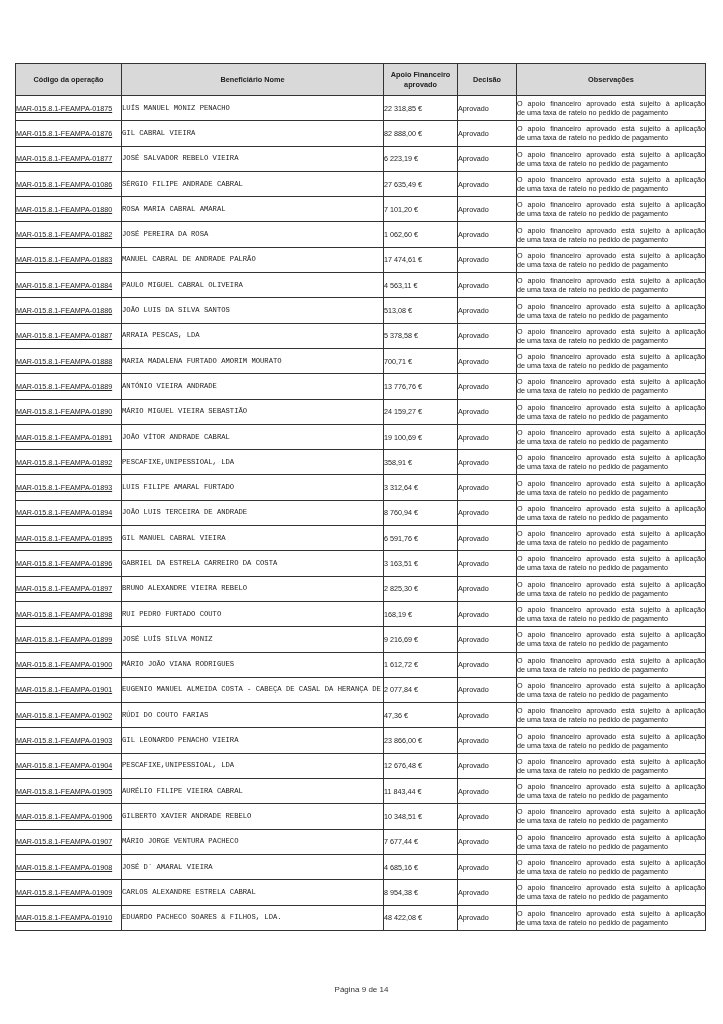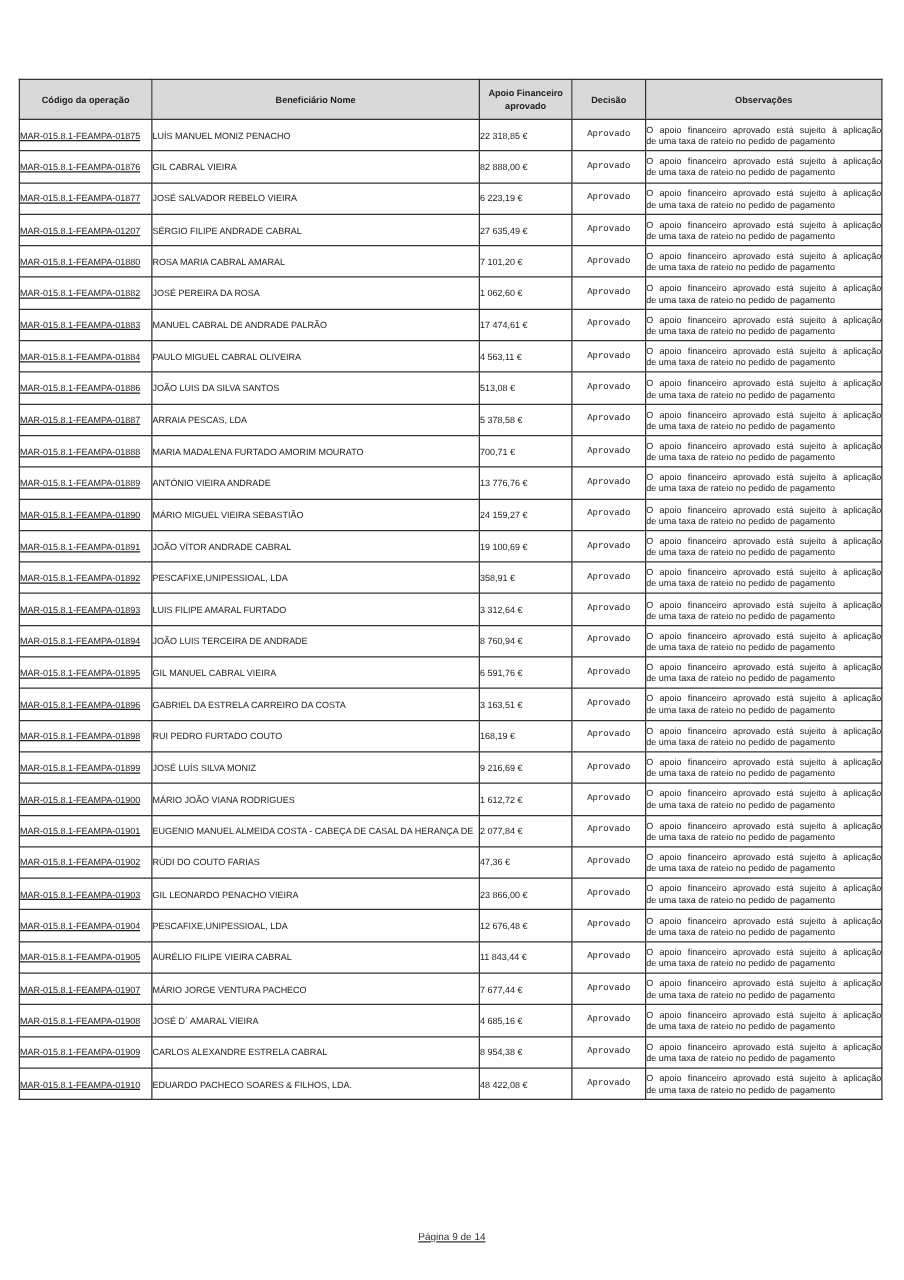--- a/index.html
+++ b/index.html
@@ -6,27 +6,27 @@
   body { width: 723px; height: 1024px; position: relative; overflow: hidden;
          font-family: "Liberation Sans", "DejaVu Sans", sans-serif; color: #222; }
   .page { position: absolute; left: 0; top: 0; width: 617px; height: 1024px; background: #fff; }
   table.grid { position: absolute; left: 15px; top: 63px; width: 690px;
                border-collapse: collapse; table-layout: fixed; }
   table.grid th, table.grid td { border: 1px solid #333; padding: 0; overflow: hidden; white-space: nowrap; }
   table.grid th { background: #d9d9d9; font-size: 7.3px; font-weight: bold; text-align: center;
                   height: 31px; line-height: 10px; white-space: normal; color: #222; }
   table.grid td { height: 24.3px; font-size: 7.2px; line-height: 9px; }
   td.code { padding-left: 2px; text-decoration: underline; }
-  td.name { padding-left: 2px; }
+  td.name { padding-left: 2px; font-family: Liberation Mono, monospace; }
   td.amount { text-align: left; padding-right: 3px; }
-  td.decision { text-align: center; font-family: Liberation Mono, monospace; }
+  td.decision { text-align: left; }
   td.obs { white-space: normal; font-size: 7px; line-height: 11px; padding-left: 2px; padding-right: 1px; text-align: justify; }
   td.obs span { display: block; }
   td.obs .l1 { text-align-last: justify; }
-  .footer { position: absolute; left: 0; width: 723px; top: 985px; text-align: center; font-size: 8px; color: #333; text-decoration: underline; }
+  .footer { position: absolute; left: 0; width: 723px; top: 985px; text-align: center; font-size: 8px; color: #333; }
 </style>
 </head>
 <body>
 
 <div class="page">
   <table class="grid">
     <colgroup>
       <col style="width:106px">
       <col style="width:262px">
       <col style="width:74px">
@@ -67,21 +67,21 @@
           <td class="code">MAR-015.8.1-FEAMPA-01877</td>
           <td class="name">JOSÉ SALVADOR REBELO VIEIRA</td>
           <td class="amount">6 223,19 €</td>
           <td class="decision">Aprovado</td>
           <td class="obs">
             <span class="l1">O apoio financeiro aprovado está sujeito à aplicação</span>
             <span>de uma taxa de rateio no pedido de pagamento</span>
           </td>
         </tr>
         <tr>
-          <td class="code">MAR-015.8.1-FEAMPA-01207</td>
+          <td class="code">MAR-015.8.1-FEAMPA-01086</td>
           <td class="name">SÉRGIO FILIPE ANDRADE CABRAL</td>
           <td class="amount">27 635,49 €</td>
           <td class="decision">Aprovado</td>
           <td class="obs">
             <span class="l1">O apoio financeiro aprovado está sujeito à aplicação</span>
             <span>de uma taxa de rateio no pedido de pagamento</span>
           </td>
         </tr>
         <tr>
           <td class="code">MAR-015.8.1-FEAMPA-01880</td>
@@ -227,20 +227,30 @@
           <td class="code">MAR-015.8.1-FEAMPA-01896</td>
           <td class="name">GABRIEL DA ESTRELA CARREIRO DA COSTA</td>
           <td class="amount">3 163,51 €</td>
           <td class="decision">Aprovado</td>
           <td class="obs">
             <span class="l1">O apoio financeiro aprovado está sujeito à aplicação</span>
             <span>de uma taxa de rateio no pedido de pagamento</span>
           </td>
         </tr>
         <tr>
+          <td class="code">MAR-015.8.1-FEAMPA-01897</td>
+          <td class="name">BRUNO ALEXANDRE VIEIRA REBELO</td>
+          <td class="amount">2 825,30 €</td>
+          <td class="decision">Aprovado</td>
+          <td class="obs">
+            <span class="l1">O apoio financeiro aprovado está sujeito à aplicação</span>
+            <span>de uma taxa de rateio no pedido de pagamento</span>
+          </td>
+        </tr>
+        <tr>
           <td class="code">MAR-015.8.1-FEAMPA-01898</td>
           <td class="name">RUI PEDRO FURTADO COUTO</td>
           <td class="amount">168,19 €</td>
           <td class="decision">Aprovado</td>
           <td class="obs">
             <span class="l1">O apoio financeiro aprovado está sujeito à aplicação</span>
             <span>de uma taxa de rateio no pedido de pagamento</span>
           </td>
         </tr>
         <tr>
@@ -300,20 +310,30 @@
           <td class="decision">Aprovado</td>
           <td class="obs">
             <span class="l1">O apoio financeiro aprovado está sujeito à aplicação</span>
             <span>de uma taxa de rateio no pedido de pagamento</span>
           </td>
         </tr>
         <tr>
           <td class="code">MAR-015.8.1-FEAMPA-01905</td>
           <td class="name">AURÉLIO FILIPE VIEIRA CABRAL</td>
           <td class="amount">11 843,44 €</td>
+          <td class="decision">Aprovado</td>
+          <td class="obs">
+            <span class="l1">O apoio financeiro aprovado está sujeito à aplicação</span>
+            <span>de uma taxa de rateio no pedido de pagamento</span>
+          </td>
+        </tr>
+        <tr>
+          <td class="code">MAR-015.8.1-FEAMPA-01906</td>
+          <td class="name">GILBERTO XAVIER ANDRADE REBELO</td>
+          <td class="amount">10 348,51 €</td>
           <td class="decision">Aprovado</td>
           <td class="obs">
             <span class="l1">O apoio financeiro aprovado está sujeito à aplicação</span>
             <span>de uma taxa de rateio no pedido de pagamento</span>
           </td>
         </tr>
         <tr>
           <td class="code">MAR-015.8.1-FEAMPA-01907</td>
           <td class="name">MÁRIO JORGE VENTURA PACHECO</td>
           <td class="amount">7 677,44 €</td>

